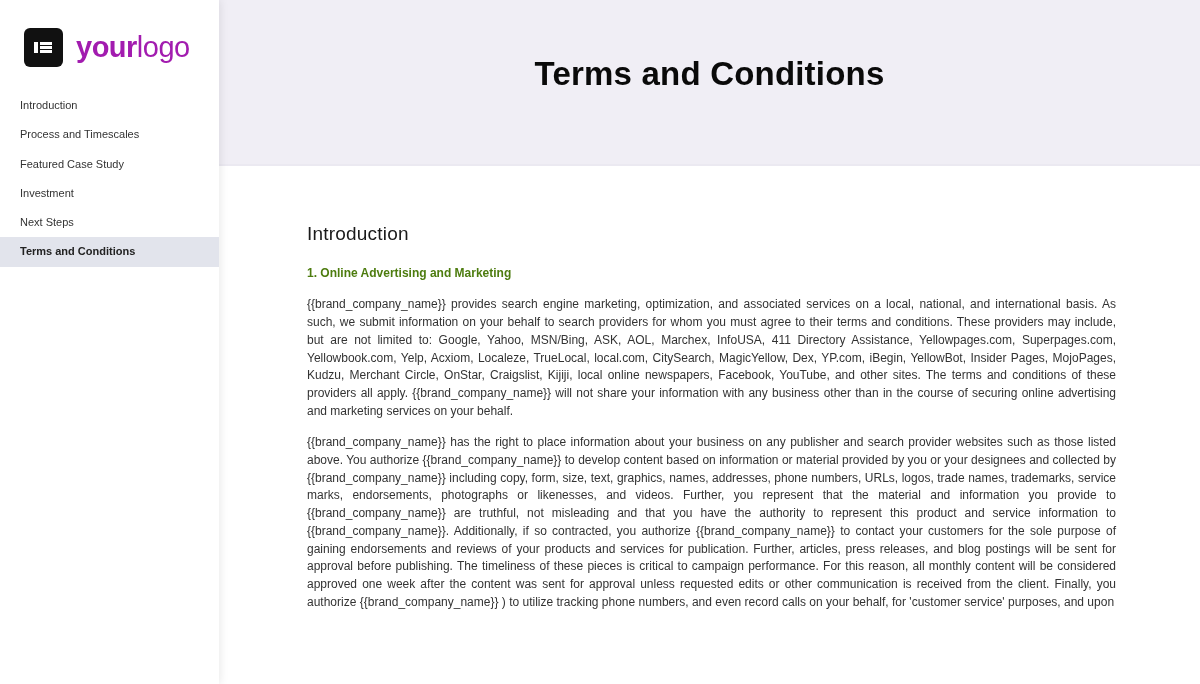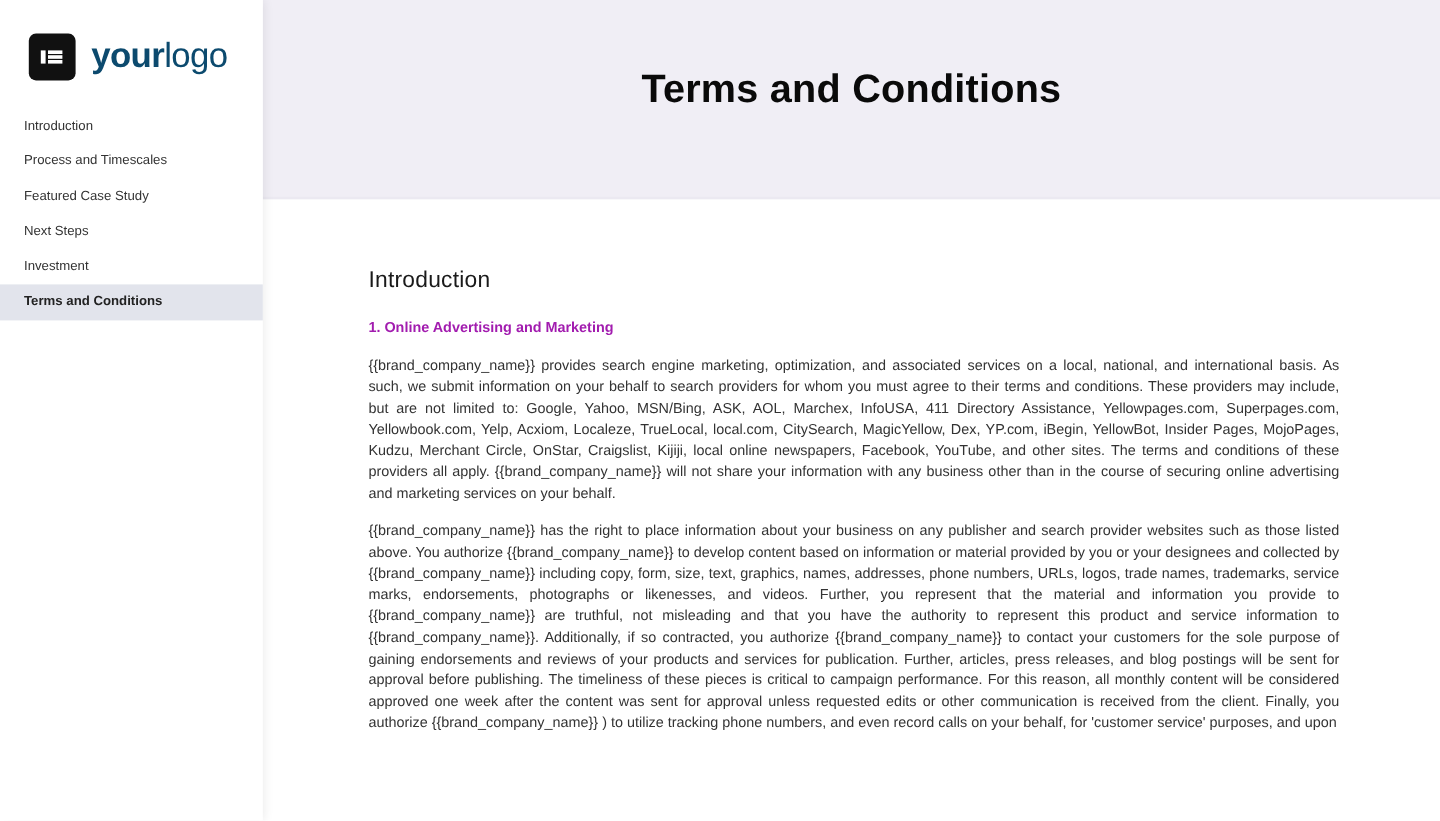--- a/index.html
+++ b/index.html
@@ -14,21 +14,21 @@
   .logo { position: absolute; left: 24px; top: 28px; display: flex; align-items: center; }
   .logo-mark {
     width: 39px; height: 39px; background: #111111; border-radius: 6px;
     position: relative; flex: 0 0 auto;
   }
   .logo-mark .bar-v { position: absolute; left: 10px; top: 14px; width: 4px; height: 11px; background: #fff; }
   .logo-mark .bar-h { position: absolute; left: 16px; width: 12px; height: 3px; background: #fff; }
   .logo-mark .b1 { top: 14px; }
   .logo-mark .b2 { top: 18px; }
   .logo-mark .b3 { top: 22px; }
-  .logo-text { margin-left: 13px; font-size: 29px; color: #0c4a6e; letter-spacing: -0.5px; line-height: 1; }
+  .logo-text { margin-left: 13px; font-size: 29px; color: #a21caf; letter-spacing: -0.5px; line-height: 1; }
   .logo-text .bold { font-weight: 700; }
   .logo-text .light { font-weight: 400; }
 
   .nav { position: absolute; left: 0; top: 91px; width: 219px; }
   .nav-item {
     display: block; height: 29.3px; line-height: 29.3px;
     padding-left: 20px; font-size: 11px; color: #333; cursor: pointer;
   }
   .nav-item.active { background: #e2e4ec; font-weight: 700; color: #222; }
 
@@ -40,43 +40,43 @@
     position: absolute; left: 0; right: 0; top: 55px;
     text-align: center; font-size: 33px; font-weight: 700; color: #0a0a0a;
     letter-spacing: 0.2px;
   }
 
   .content {
     position: absolute; left: 307px; top: 225px; width: 809px;
     font-size: 12px; color: #333; line-height: 17.7px;
   }
   .section-title { font-size: 19px; font-weight: 400; color: #1a1a1a; margin-bottom: 22px; letter-spacing: 0.2px; }
-  .sub-heading { font-size: 12px; font-weight: 700; color: #a21caf; margin-bottom: 14px; }
+  .sub-heading { font-size: 12px; font-weight: 700; color: #4d7c0f; margin-bottom: 14px; }
   .para { margin-bottom: 14px; text-align: justify; }
 </style>
 </head>
 <body>
 
 <aside class="sidebar">
   <div class="logo">
     <div class="logo-mark">
       <span class="bar-v"></span>
       <span class="bar-h b1"></span>
       <span class="bar-h b2"></span>
       <span class="bar-h b3"></span>
     </div>
     <div class="logo-text"><span class="bold">your</span><span class="light">logo</span></div>
   </div>
 
   <nav class="nav">
     <a class="nav-item">Introduction</a>
     <a class="nav-item">Process and Timescales</a>
     <a class="nav-item">Featured Case Study</a>
+    <a class="nav-item">Investment</a>
     <a class="nav-item">Next Steps</a>
-    <a class="nav-item">Investment</a>
     <a class="nav-item active">Terms and Conditions</a>
   </nav>
 </aside>
 
 <header class="header">
   <h1 class="header-title">Terms and Conditions</h1>
 </header>
 
 <main class="content">
   <h2 class="section-title">Introduction</h2>

